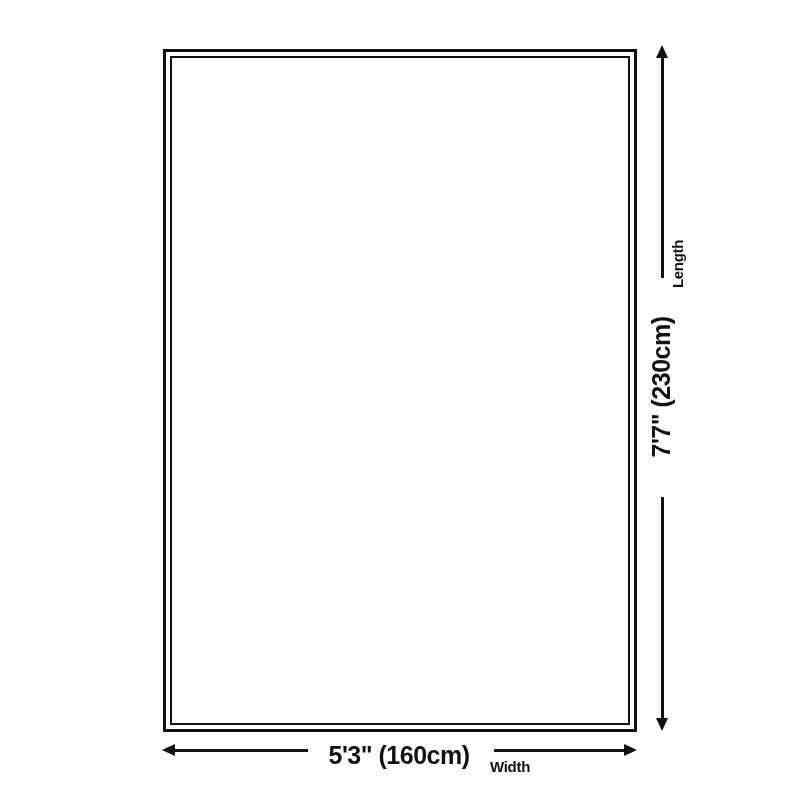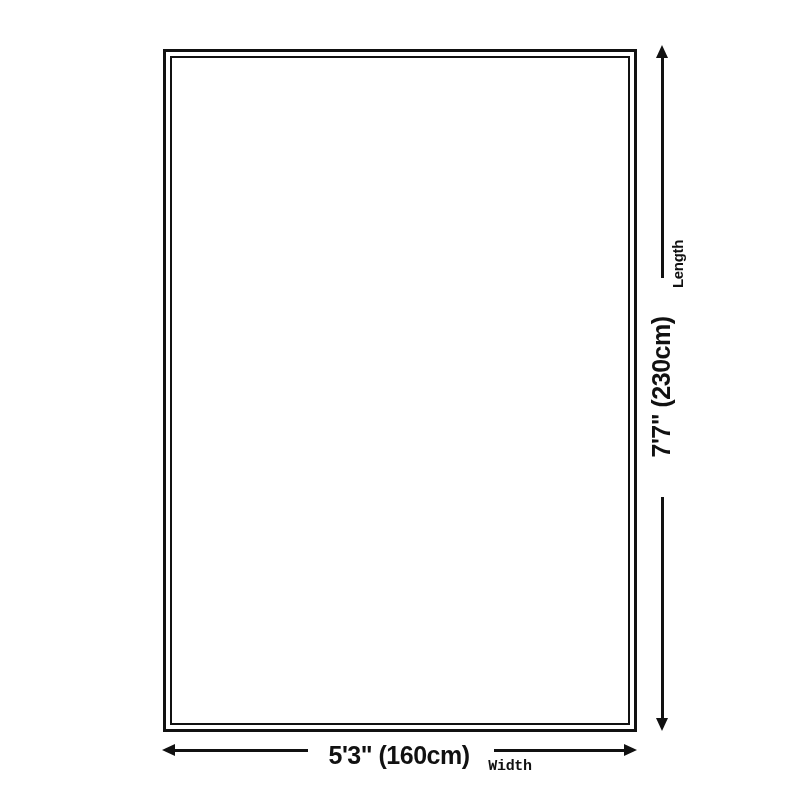--- a/index.html
+++ b/index.html
@@ -92,21 +92,21 @@
   }
   .center-anchor {
     transform: translate(-50%, -50%);
   }
   .rot-anchor {
     transform: translate(-50%, -50%) rotate(-90deg);
   }
   .length-value { left: 661px; top: 387px; }
   .length-label { left: 677px; top: 264px; }
   .width-value  { left: 399px; top: 755px; }
-  .width-label  { left: 510px; top: 766px; font-family: Liberation Mono, monospace; }
+  .width-label  { left: 510px; top: 766px; }
 </style>
 </head>
 <body>
 
 <div id="canvas">
 
   <div class="rug-outer">
     <div class="rug-inner"></div>
   </div>
 

